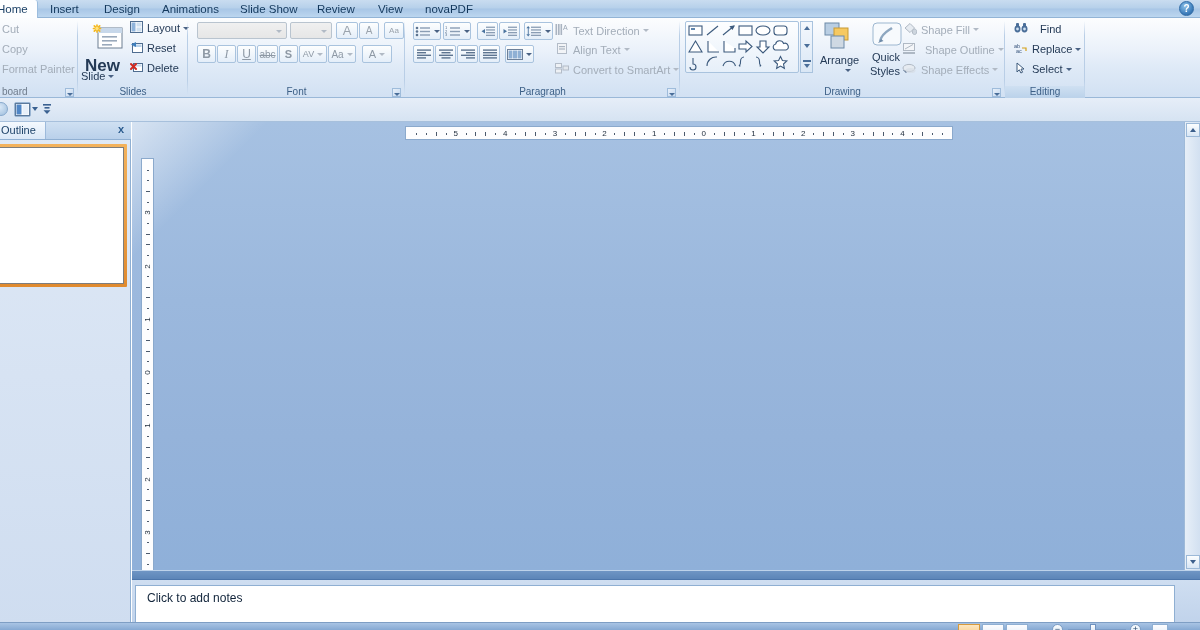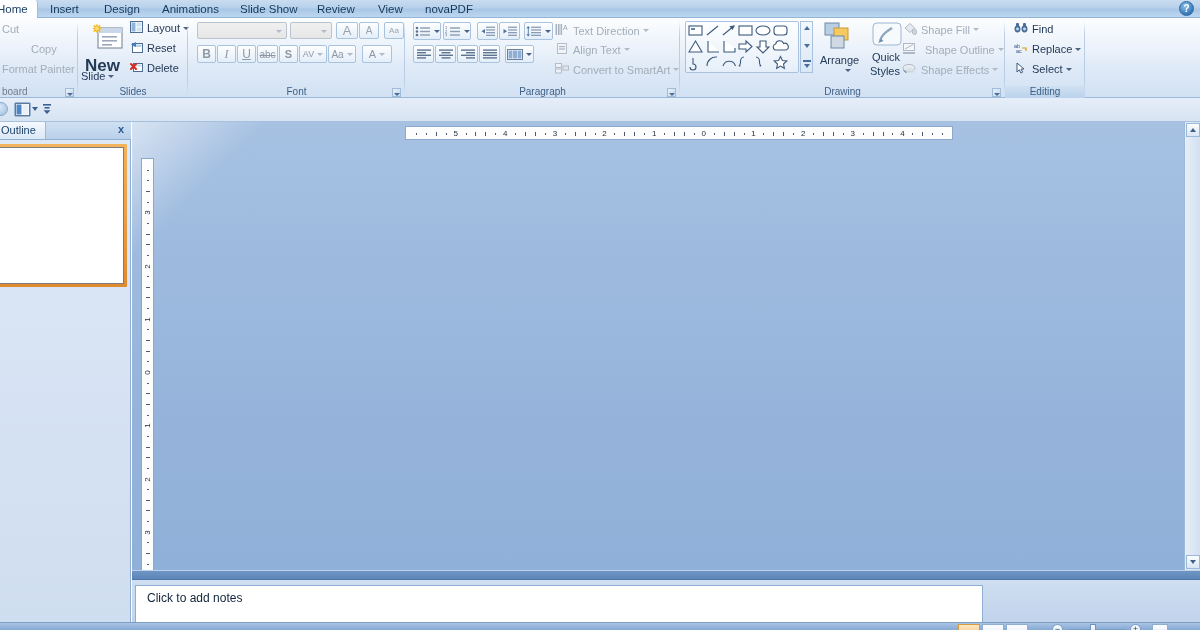--- a/index.html
+++ b/index.html
@@ -183,21 +183,21 @@
     position: absolute; left: 132px; top: 570px; width: 1068px; height: 10px;
     background: linear-gradient(to bottom,#6f95c4,#5c85b8);
     border-top: 1px solid #bdd2ea; border-bottom: 1px solid #4d76ab;
   }
   .notes {
     position: absolute; left: 132px; top: 580px; width: 1068px; height: 50px;
     background: linear-gradient(to bottom,#cfdef1,#bed1ea);
     padding: 5px 3px 0 3px;
   }
   .notesbox {
-    position: absolute; left: 3px; top: 5px; width: 848px; height: 42px;
+    position: absolute; left: 3px; top: 5px; width: 1040px; height: 42px;
     background: #fff; border: 1px solid #8fafd2;
     font-size: 12px; color: #11243a; padding: 5px 0 0 11px;
   }
 
   
   .status {
     position: absolute; left: 0; top: 622px; width: 1200px; height: 8px;
     background: linear-gradient(to bottom,#a9c4e4,#86a9d3);
     border-top: 1px solid #7e9ec4; overflow: hidden;
   }
@@ -233,21 +233,21 @@
     <div class="helpbtn">?</div>
   </div>
 
   <div class="ribbon">
 
     <div class="grp" style="left:-40px;width:118px;">
       <div class="body">
         <div class="btn dis" style="left:42px;top:5px;">
           <span>Cut</span>
         </div>
-        <div class="btn dis" style="left:42px;top:25px;margin-left:29px;">
+        <div class="btn dis" style="left:42px;top:25px;">
           <span>Copy</span>
         </div>
         <div class="btn dis" style="left:42px;top:45px;">
           <span>Format Painter</span>
         </div>
       </div>
       <div class="gname" style="text-align:left;padding-left:42px;color:#6f7c8c;">board</div>
       <div class="dlg"></div>
       <div class="sep"></div>
     </div>
@@ -655,21 +655,21 @@
                   <ellipse cx="10.5" cy="7" rx="3" ry="3.4"></ellipse>
                   <rect x="2" y="1" width="3" height="4" rx="1"></rect>
                   <rect x="9" y="1" width="3" height="4" rx="1"></rect>
                 </g>
                 <g fill="#cfe0f0">
                   <circle cx="3.5" cy="7" r="1.4"></circle>
                   <circle cx="10.5" cy="7" r="1.4"></circle>
                 </g>
               </svg>
           </span>
-          <span style="margin-left:4px;">Find</span>
+          <span style="margin-left:12px;">Find</span>
         </div>
         <div class="btn" style="left:9px;top:24px;">
           <span class="ico">
             <svg width="14" height="12" viewBox="0 0 14 12">
                 <text x="0" y="5.5" font-size="5.5" fill="#35527a" font-family="sans-serif">ab</text>
                 <text x="2" y="11" font-size="5.5" fill="#35527a" font-family="sans-serif">ac</text>
                 <path d="M8 6 l4 0 l0 3" stroke="#d4a017" stroke-width="1.2" fill="none"></path>
               </svg>
           </span>
           <span style="margin-left:4px;">Replace</span>

